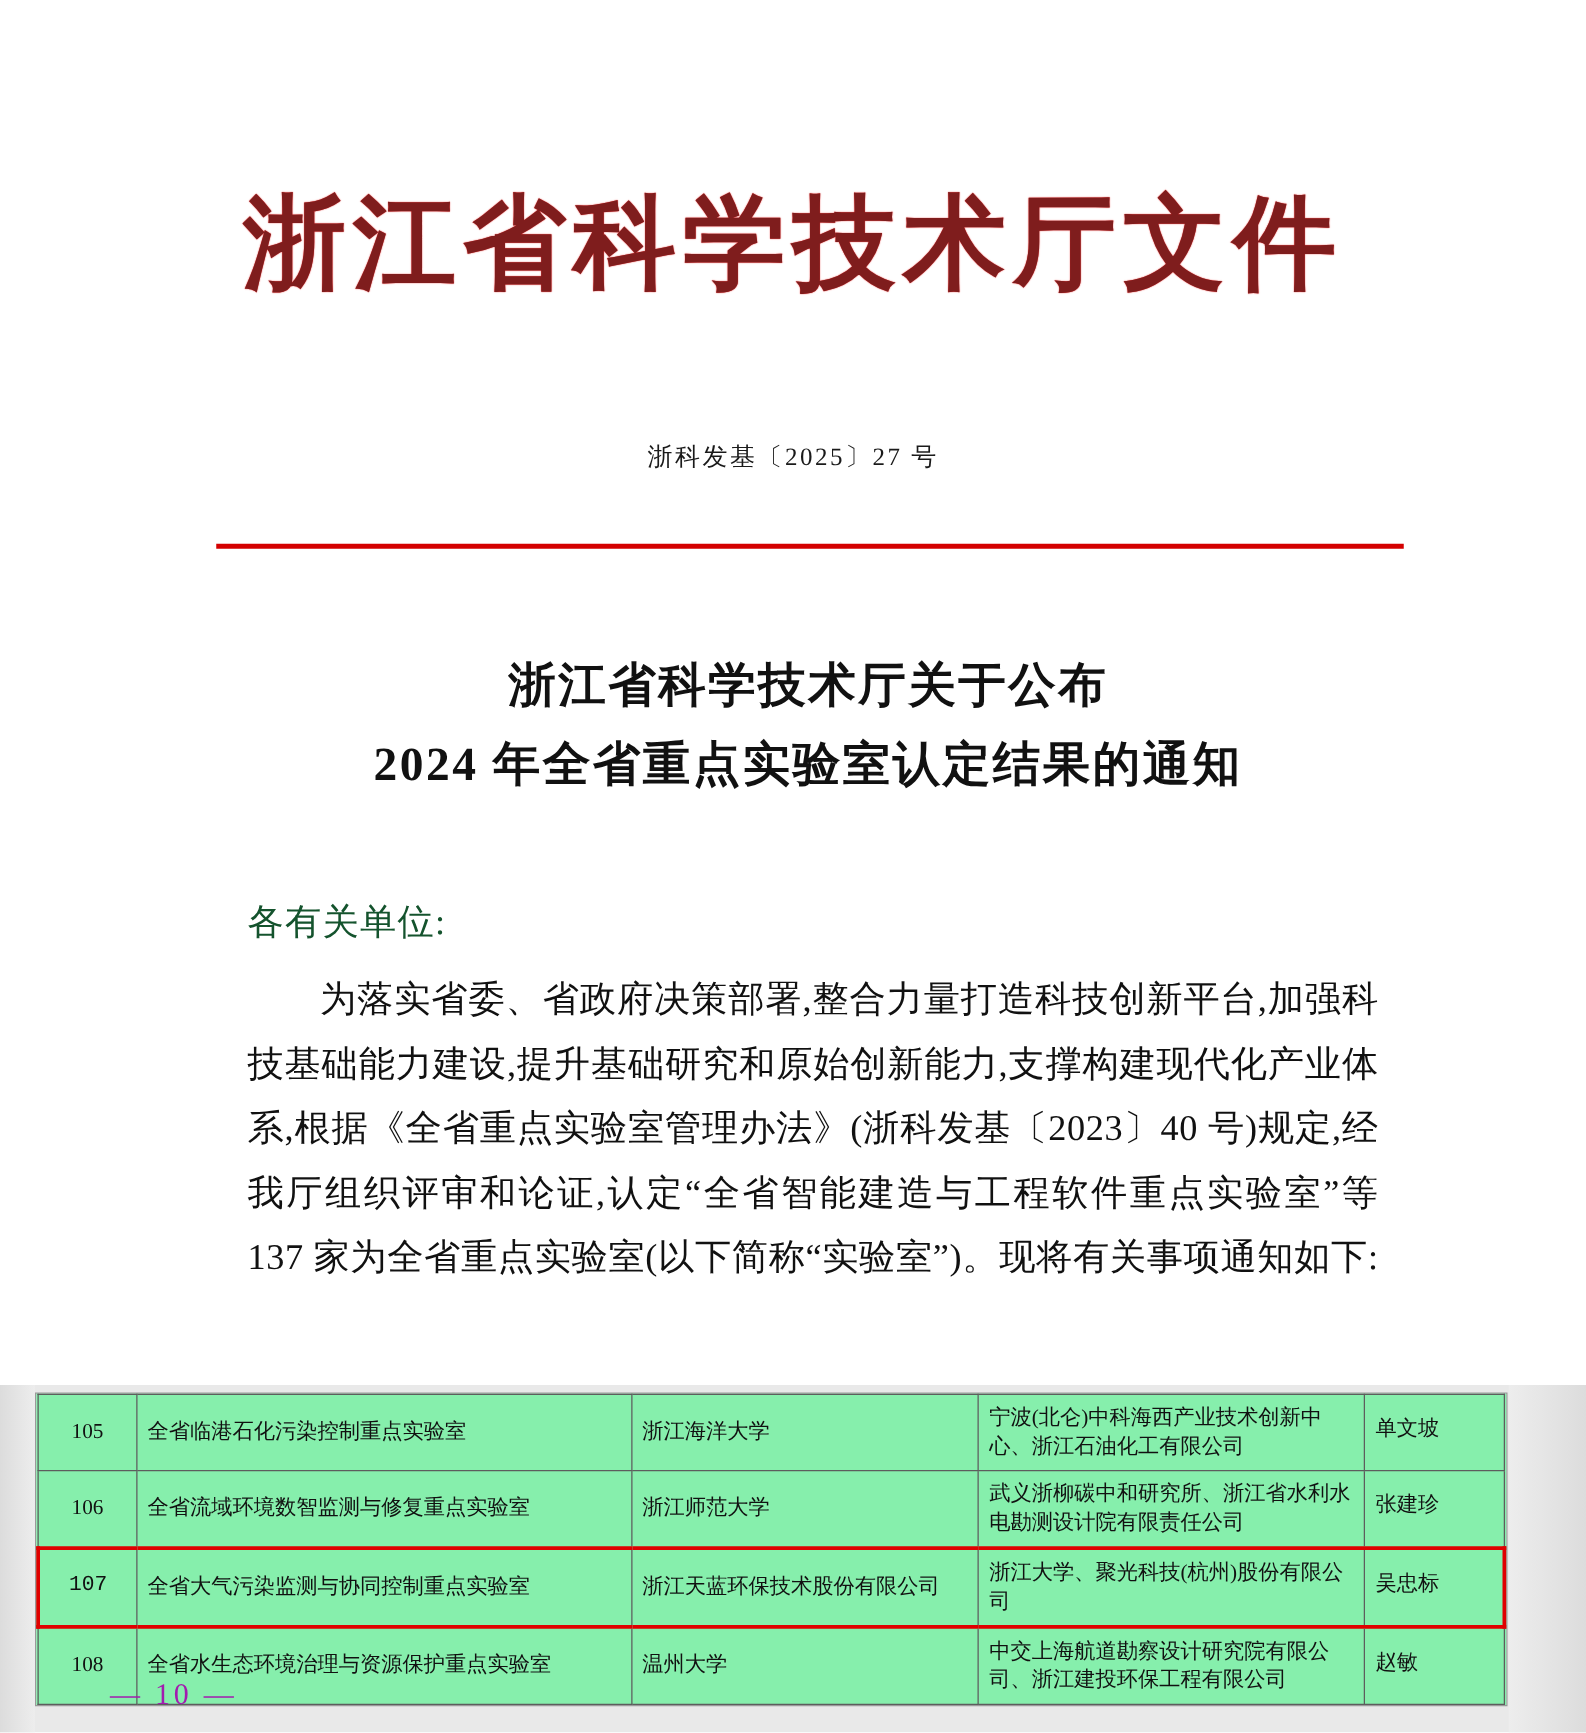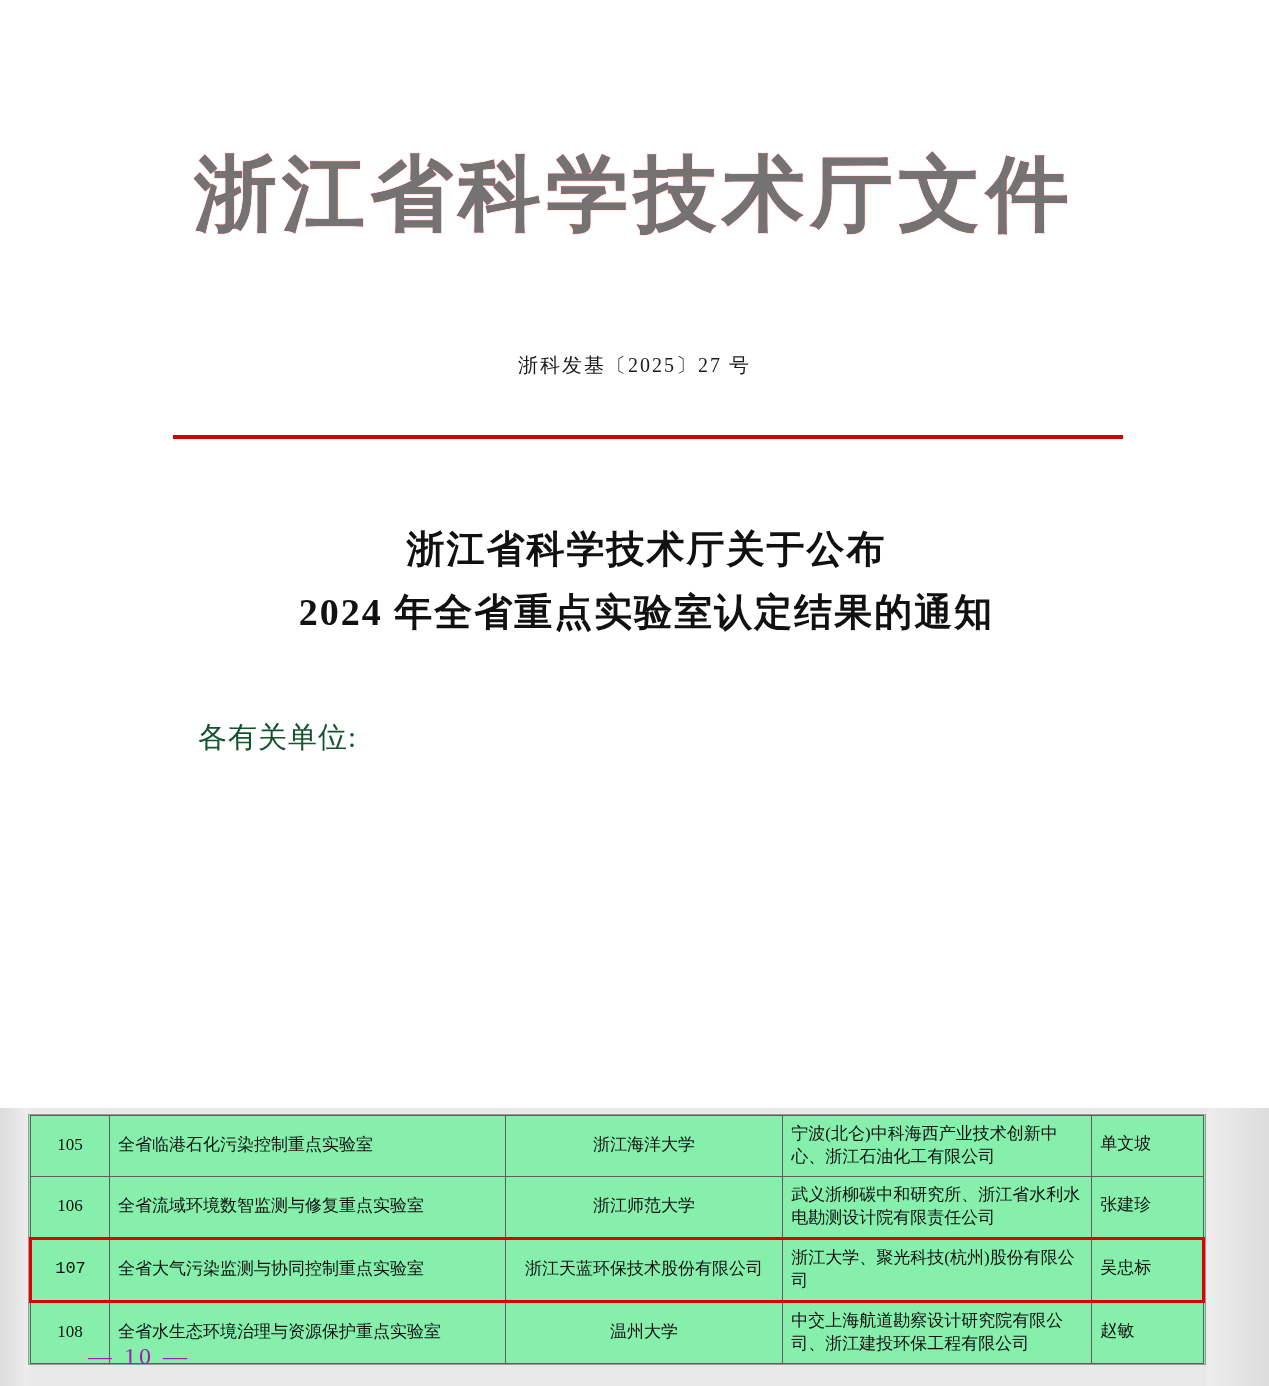--- a/index.html
+++ b/index.html
@@ -24,21 +24,21 @@
     height: 1112px;
     background: #ffffff;
   }
 
   .doc-title {
     position: absolute;
     top: 140;
     left: 0;
     width: 1269px;
     text-align: center;
-    color: #737373;
+    color: #7f1d1d;
     font-family: "Liberation Serif", "DejaVu Serif", serif;
     font-weight: bold;
     font-size: 82px;
     letter-spacing: 6px;
     text-shadow: 0 0 1px #e00000;
   }
 
   .doc-number {
     position: absolute;
     top: 352px;
@@ -122,21 +122,21 @@
     background: #86efac;
   }
   table.lab-table td {
     border: 1px solid #5d5d5d;
     padding: 7px 8px;
     line-height: 1.35;
     vertical-align: middle;
   }
   td.c-no     { width: 62px;  text-align: center; }
   td.c-name   { width: 390px; text-align: left; padding-left: 14px;}
-  td.c-unit   { width: 268px; text-align: center; padding-left: 14px;}
+  td.c-unit   { width: 268px; text-align: left; padding-left: 14px;}
   td.c-coop   { width: 300px; text-align: left; padding-left: 10px;}
   td.c-person { width: 96px;  text-align: left; font-family: Liberation Mono, monospace; }
 
   tr.highlight td {
     border-top: 3px solid #e00000;
     border-bottom: 3px solid #e00000;
   }
   tr.highlight td:first-child { border-left: 3px solid #e00000; font-family: Liberation Mono, monospace; }
   tr.highlight td:last-child  { border-right: 3px solid #e00000; }
 
@@ -174,20 +174,23 @@
 
   <div class="red-rule"></div>
 
   <div class="main-heading">
     <div>浙江省科学技术厅关于公布</div>
     <div>2024 年全省重点实验室认定结果的通知</div>
   </div>
 
   <div class="salutation">各有关单位:</div>
 
+  <div class="body-text">
+    <span class="indent">为落实省委、省政府决策部署,整合力量打造科技创新平台,加强科技基础能力建设,提升基础研究和原始创新能力,支撑构建现代化产业体系,根据《全省重点实验室管理办法》(浙科发基〔2023〕40 号)规定,经我厅组织评审和论证,认定“全省智能建造与工程软件重点实验室”等 137 家为全省重点实验室(以下简称“实验室”)。现将有关事项通知如下:</span>
+  </div>
 
 </div>
 
 <div class="scan-strip">
   <div class="scan-inner">
     <table class="lab-table">
       <tbody>
         <tr>
           <td class="c-no">105</td>
           <td class="c-name">全省临港石化污染控制重点实验室</td>

